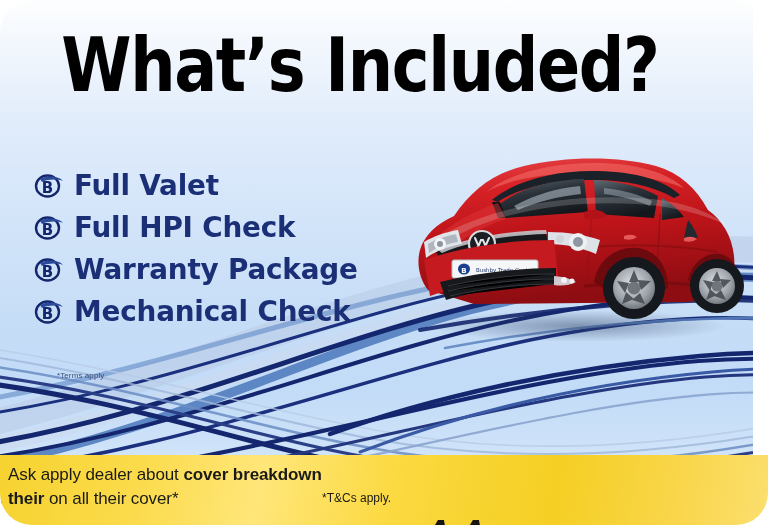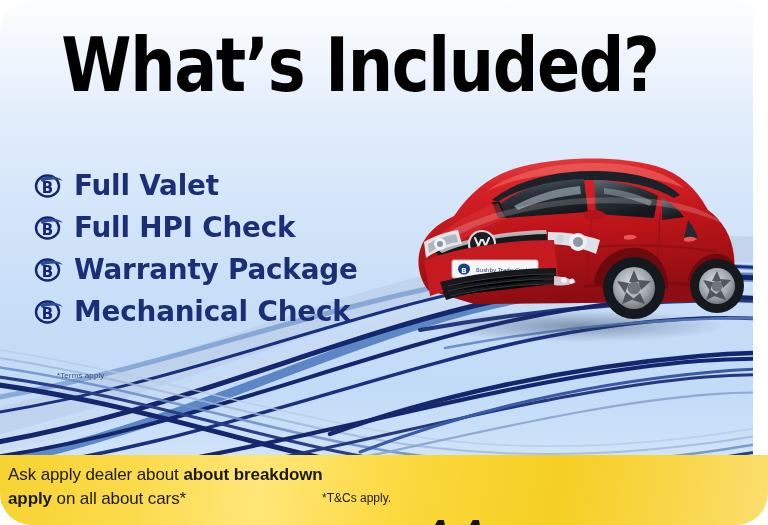--- a/index.html
+++ b/index.html
@@ -434,24 +434,24 @@
                  C316,74 284,66 248,64 C178,60 112,72 68,96 Z" fill="#ffffff" opacity="0.18"></path>
       </svg>
     </div>
 
   </div>
 
   <div class="partner-banner">
 
     <div class="aa-text-block">
       <div class="aa-line">
-        <span>Ask apply dealer about </span><b>about breakdown</b>
+        <span>Ask apply dealer about </span><b>cover breakdown</b>
       </div>
       <div class="aa-line">
-        <b>apply</b><span> on all about cars*</span>
+        <b>their</b><span> on all their cover*</span>
       </div>
     </div>
 
     <div class="tcs-apply">*T&amp;Cs apply.</div>
 
     <div class="aa-logo">AA</div>
 
   </div>
 
 </div>

